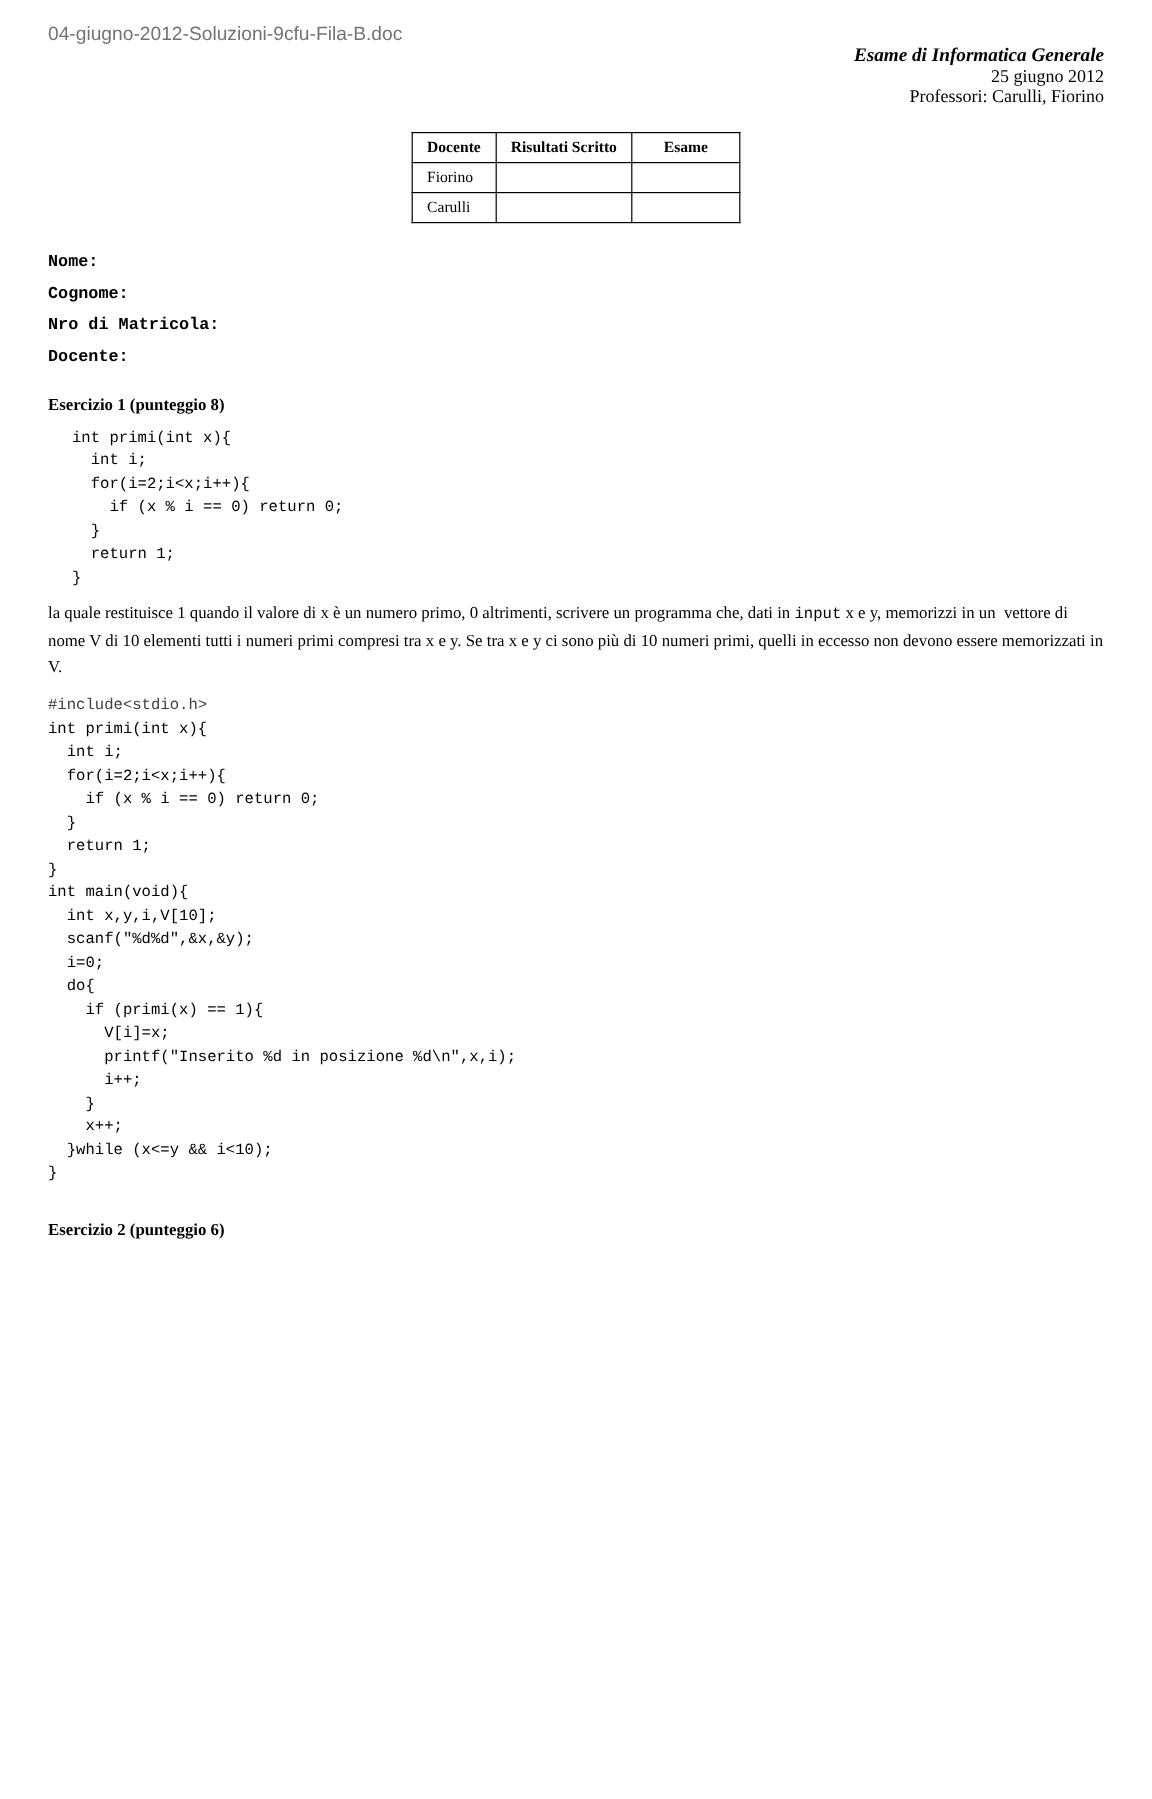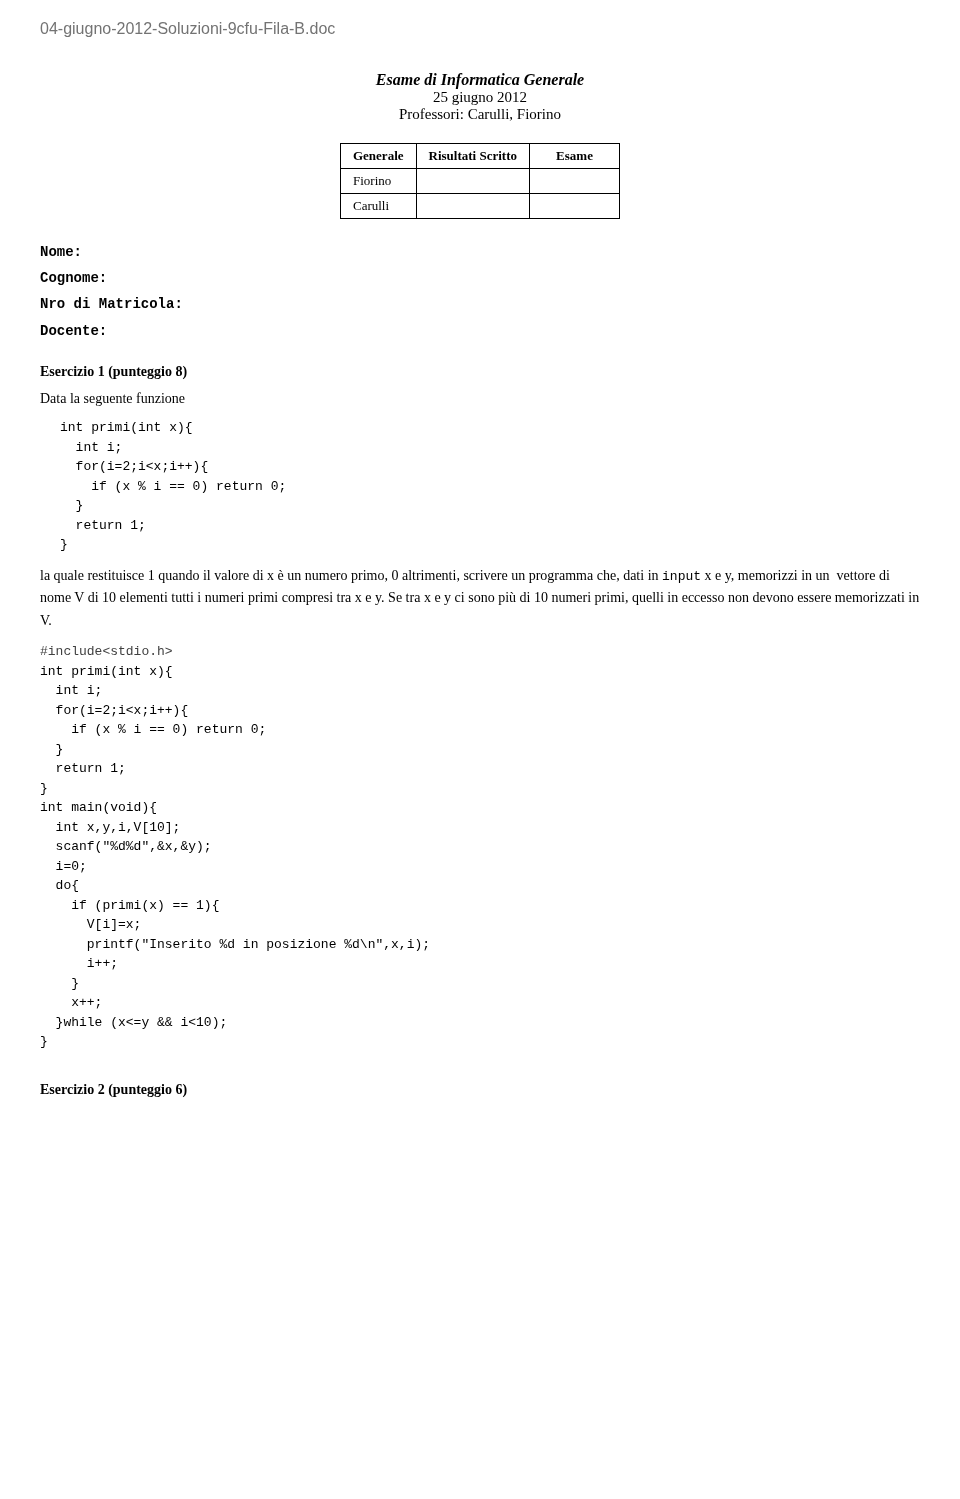--- a/index.html
+++ b/index.html
@@ -15,23 +15,22 @@
       padding: 20px 40px;
       width: 960px;
       min-height: 1499px;
     }
     .doc-title {
       font-family: Arial, sans-serif;
       font-size: 16px;
       color: #737373;
     }
     .header-section {
-      text-align: center;
+      text-align: right;
       margin-bottom: 20px;
-      margin-top: 33px;
     }
     .header-section .main-title {
       font-style: italic;
       font-weight: bold;
       font-size: 16px;
     }
     .header-section .subtitle {
       font-size: 15px;
     }
     .professor-table {
@@ -101,21 +100,21 @@
 
   <div class="header-section">
     <div class="main-title">Esame di Informatica Generale</div>
     <div class="subtitle">25 giugno 2012</div>
     <div class="subtitle">Professori: Carulli, Fiorino</div>
   </div>
 
   <table class="professor-table">
     <tbody>
         <tr>
-      <th>Generale</th>
+      <th>Docente</th>
       <th>Risultati Scritto</th>
       <th>Esame</th>
     </tr>
     <tr>
       <td>Fiorino</td>
       <td>&nbsp;&nbsp;&nbsp;&nbsp;&nbsp;&nbsp;&nbsp;&nbsp;&nbsp;&nbsp;&nbsp;&nbsp;&nbsp;&nbsp;&nbsp;&nbsp;&nbsp;&nbsp;&nbsp;&nbsp;</td>
       <td>&nbsp;&nbsp;&nbsp;&nbsp;&nbsp;&nbsp;&nbsp;&nbsp;&nbsp;&nbsp;&nbsp;&nbsp;&nbsp;&nbsp;&nbsp;&nbsp;&nbsp;&nbsp;&nbsp;&nbsp;</td>
     </tr>
     <tr>
       <td>Carulli</td>
@@ -127,21 +126,20 @@
 
   <div class="student-info" style="margin-top:20px;">
     <div><span class="label">Nome:</span></div>
     <div><span class="label">Cognome:</span></div>
     <div><span class="label">Nro di Matricola:</span></div>
     <div><span class="label">Docente:</span></div>
   </div>
 
   <div style="margin-top:20px;">
     <div class="exercise-title">Esercizio 1 (punteggio 8)</div>
-    <div class="exercise-desc">Data la seguente funzione</div>
 
     <div class="code-block">int primi(int x){
   int i;
   for(i=2;i&lt;x;i++){
     if (x % i == 0) return 0;
   }
   return 1;
 }</div>
 
     <div class="description-paragraph">

